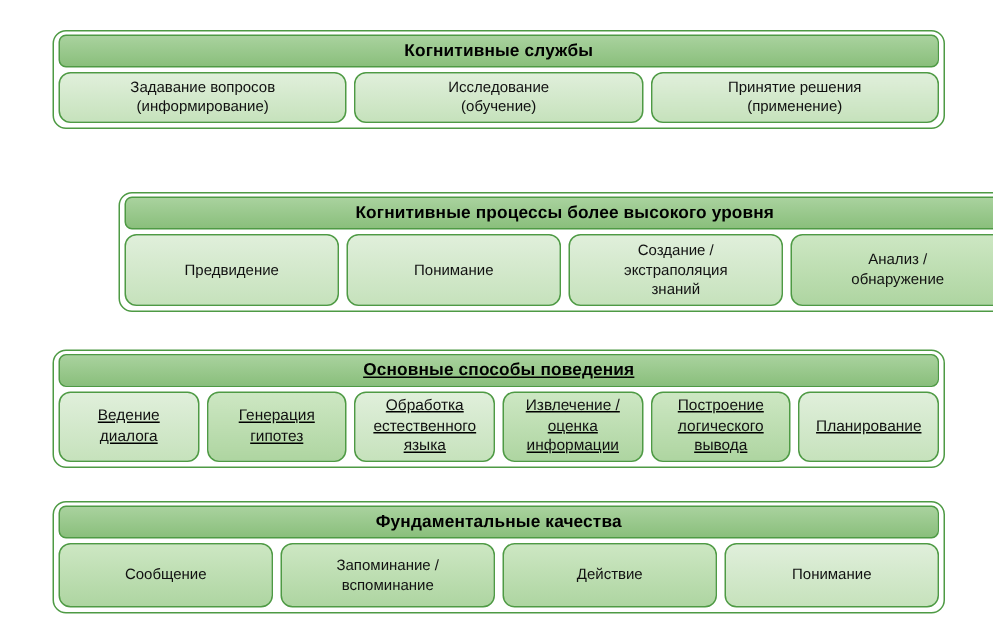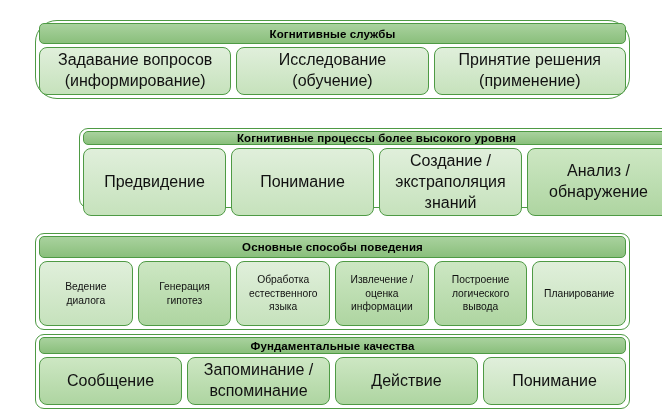--- a/index.html
+++ b/index.html
@@ -58,28 +58,28 @@
     text-align: center;
     padding: 2px 3px;
   }
   .tone-light {
     background: linear-gradient(to bottom, #e0efdb 0%, #c6e2bc 100%);
   }
   .tone-dark {
     background: linear-gradient(to bottom, #cde7c3 0%, #aed5a1 100%);
   }
   .box-label {
-    font-size: 16px;
+    font-size: 10px;
     line-height: 1.3;
     color: #111111;
     white-space: pre-line;
   }
-  #section-1 { top: 20px;  height: 79px; border-radius: 22px; }
+  #section-1 { top: 20px;  height: 66px; }
   #section-2 { top: 128px; height: 80px; margin-left: 44px; }
-  #section-3 { top: 233px; height: 97px; }
+  #section-3 { top: 233px; height: 79px; text-decoration: underline; }
   #section-4 { top: 334px; height: 75px; }
   #section-3 .box-label { font-size: 10.3px; }
 </style>
 </head>
 <body>
 
 <div id="canvas">
 
   <div class="section" id="section-1">
     <div class="section-header">

